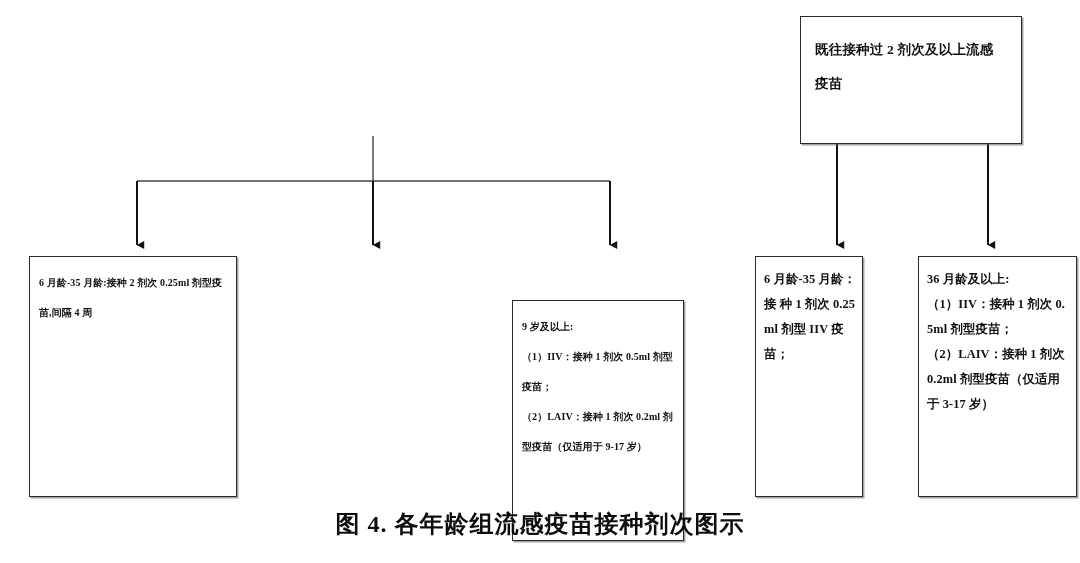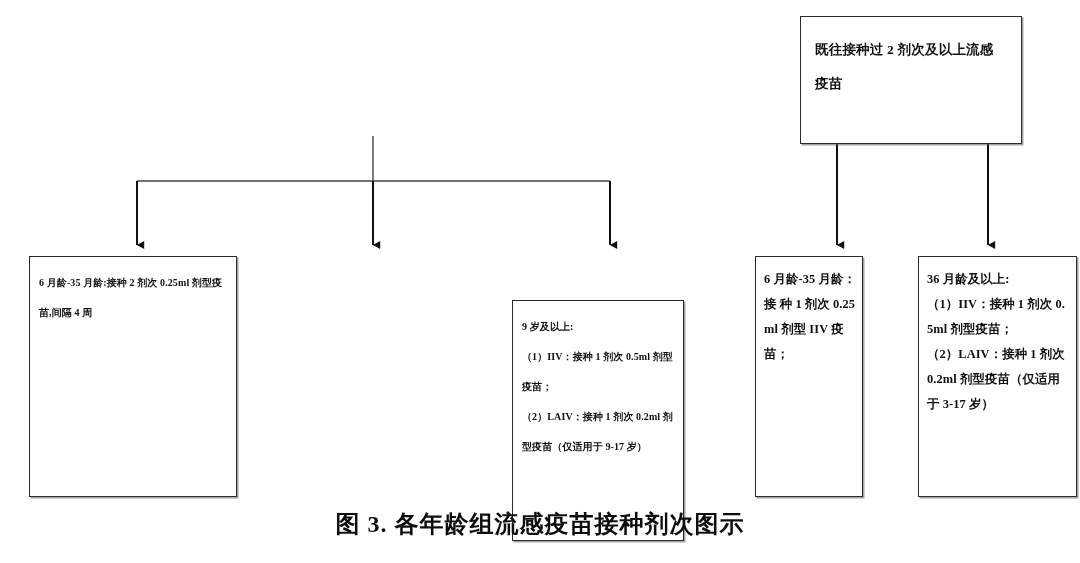--- a/index.html
+++ b/index.html
@@ -181,15 +181,15 @@
   <div class="node" id="node-r-age-6m-35m">
     <div class="node-text child-text narrow">6 月龄-35 月龄：接 种 1 剂次 0.25ml 剂型 IIV 疫苗；</div>
   </div>
 
   <div class="node" id="node-r-age-36m-plus">
     <div class="node-text child-text narrow">36 月龄及以上:
 （1）IIV：接种 1 剂次 0.5ml 剂型疫苗；
 （2）LAIV：接种 1 剂次 0.2ml 剂型疫苗（仅适用于 3-17 岁）</div>
   </div>
 
-  <div id="figure-caption">图 3. 各年龄组流感疫苗接种剂次图示</div>
+  <div id="figure-caption">图 4. 各年龄组流感疫苗接种剂次图示</div>
 
 </div>
 
 </body></html>

